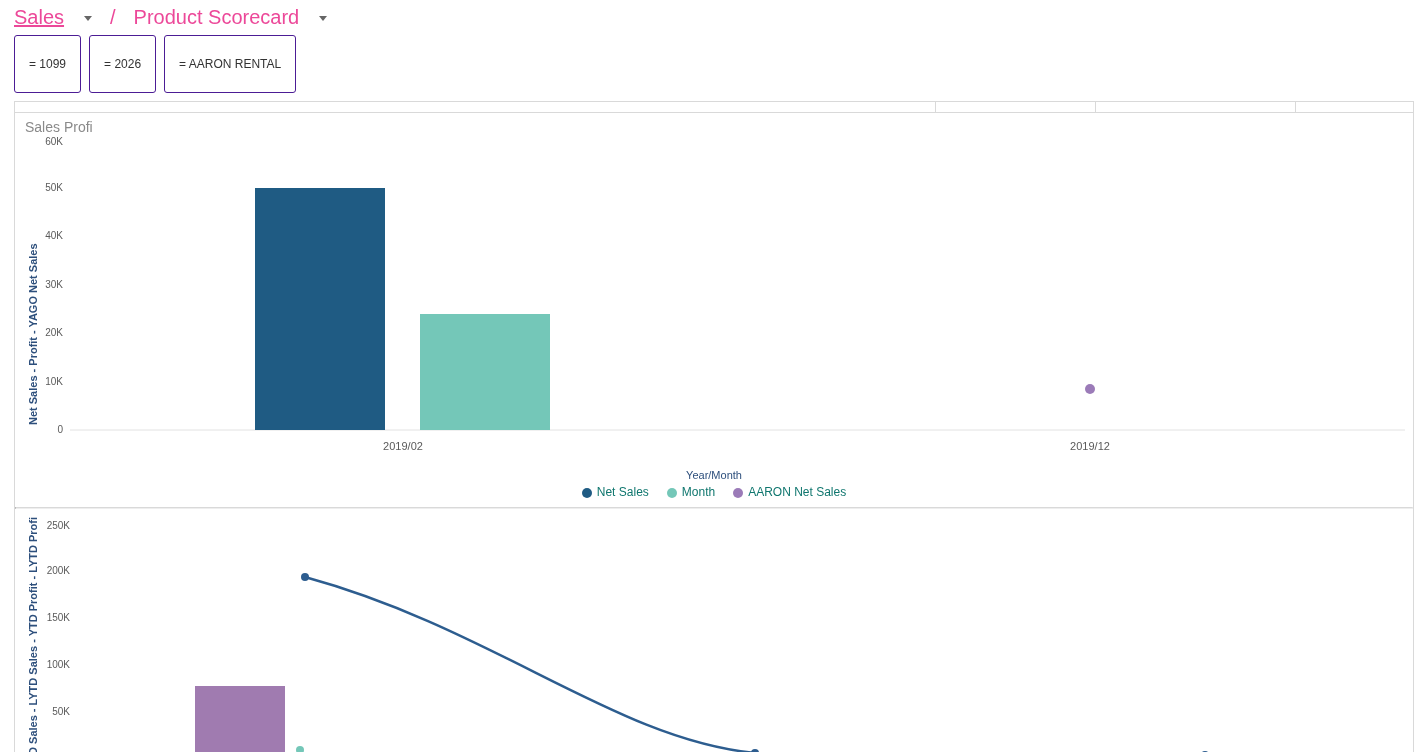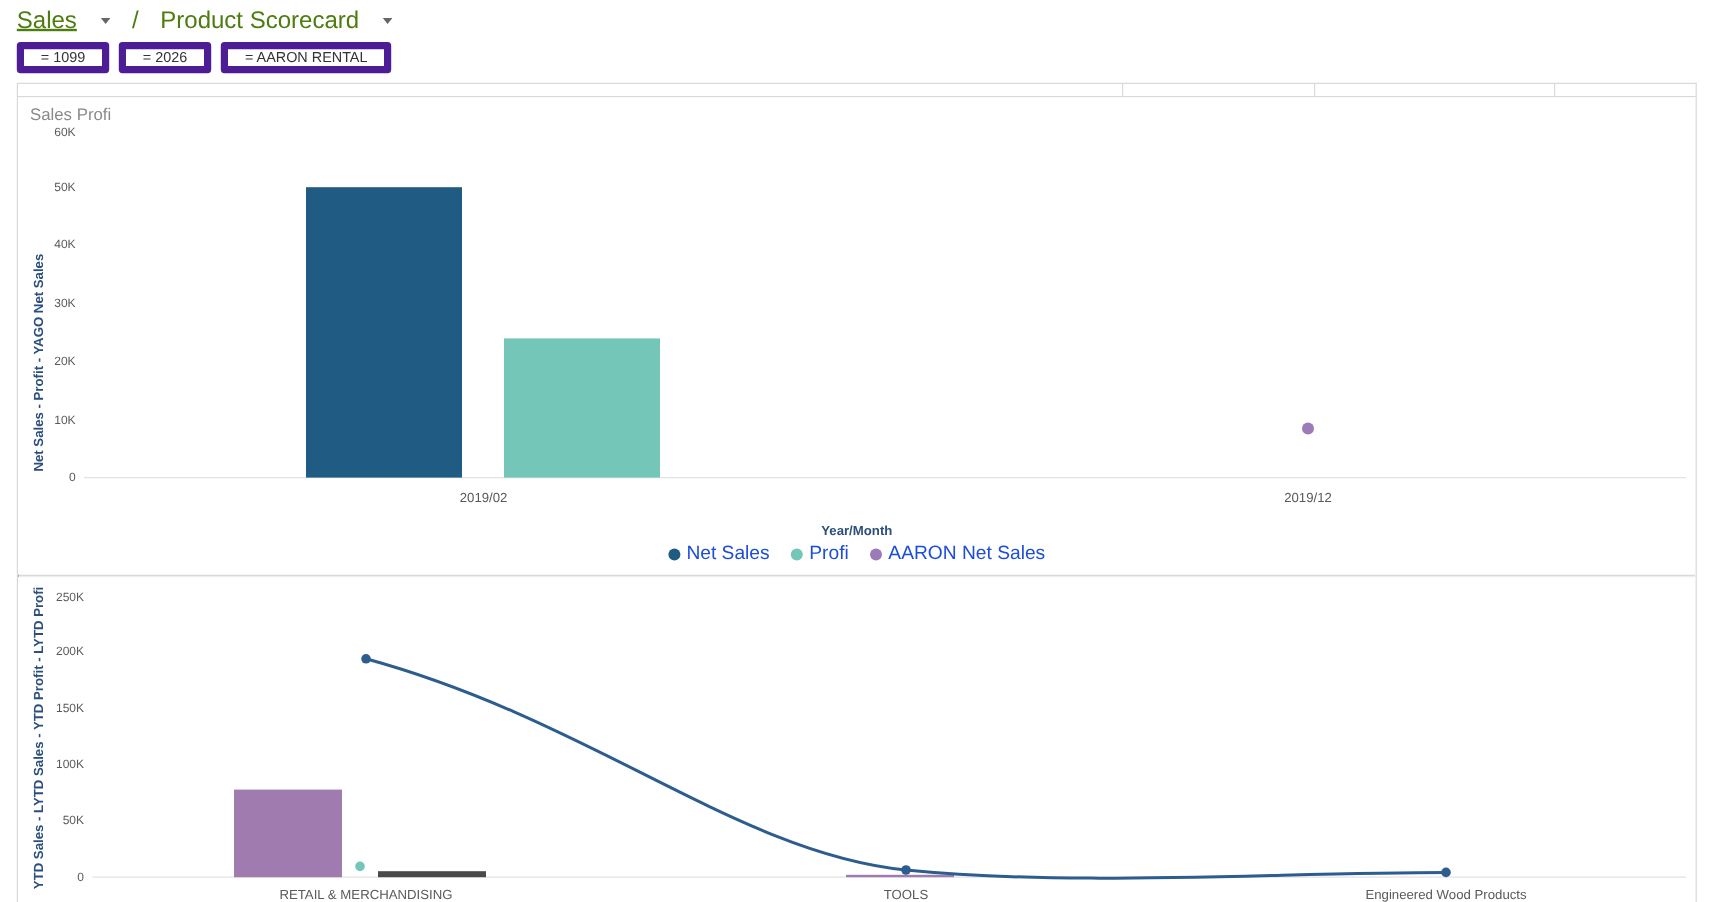--- a/index.html
+++ b/index.html
@@ -20,43 +20,43 @@
     width: 1428px;
     font-family: "Segoe UI", Arial, sans-serif;
     color: #333;
     background: #fff;
   }
   .breadcrumb {
     display: flex; align-items: center;
     gap: 18px;
     padding: 6px 14px 2px 14px;
     font-size: 20px;
-    color: #4d7c0f;
+    color: #ec4899;
   }
   .breadcrumb .bc-link {
     text-decoration: underline;
     cursor: pointer;
   }
   .caret {
     display: inline-block;
     width: 0; height: 0;
     border-left: 4px solid transparent;
     border-right: 4px solid transparent;
     border-top: 5px solid #666;
     margin-left: 2px;
     vertical-align: middle;
   }
   .filters {
     display: flex; gap: 8px;
     padding: 4px 14px 8px 14px;
   }
   .filter-pill {
-    border: 6px solid #4c1d95;
+    border: 1px solid #4c1d95;
     border-radius: 3px;
-    padding: 0 14px;
+    padding: 21px 14px;
     font-size: 12px;
     color: #333;
     background: #fff;
     cursor: pointer;
   }
   .panel-frame {
     margin: 0 14px;
     border: 1px solid var(--light-border);
     border-left: none; border-right: none;
     position: relative;
@@ -87,27 +87,27 @@
     transform: rotate(-90deg);
     transform-origin: left top;
     font-size: 11px;
     font-weight: 600;
     color: var(--axis-blue);
     white-space: nowrap;
   }
   .x-title {
     text-align: center;
     font-size: 11px;
-    font-weight: 700;
+    font-weight: 400;
     color: var(--axis-blue);
     margin-top: 4px;
   }
   .legend {
     display: flex; justify-content: center; gap: 18px;
-    font-size: 16px; color: #1d4ed8;
+    font-size: 12px; color: #0f766e;
     padding: 4px 0 8px 0;
     align-items: flex-end;
   }
   .legend .dot {
     display: inline-block; width: 10px; height: 10px; border-radius: 50%;
     margin-right: 5px; vertical-align: middle;
   }
   svg { display: block; }
   .plot-label { font-size: 11px; fill: var(--axis-text); text-anchor: middle; }
   .ytick-label { font-size: 10px; fill: var(--axis-text); text-anchor: end; }
@@ -166,21 +166,21 @@
 
         <circle cx="1075" cy="254" r="5" fill="var(--yago)"></circle>
 
         <text class="plot-label" x="388" y="315">2019/02</text>
         <text class="plot-label" x="1075" y="315">2019/12</text>
       </svg>
     </div>
     <div class="x-title">Year/Month</div>
     <div class="legend">
       <span><span class="dot" style="background:var(--net-sales)"></span><span>Net Sales</span></span>
-      <span><span class="dot" style="background:var(--profit)"></span><span>Profi</span></span>
+      <span><span class="dot" style="background:var(--profit)"></span><span>Month</span></span>
       <span><span class="dot" style="background:var(--yago)"></span><span>AARON Net Sales</span></span>
     </div>
   </div>
 
   <hr class="divider">
 
   <div class="chart-block">
     <div class="chart-area" style="height:280px;">
       <div class="y-title" style="left:12px; top:260px;">YTD Sales  -  LYTD Sales  -  YTD Profit  -  LYTD Profi</div>
 

